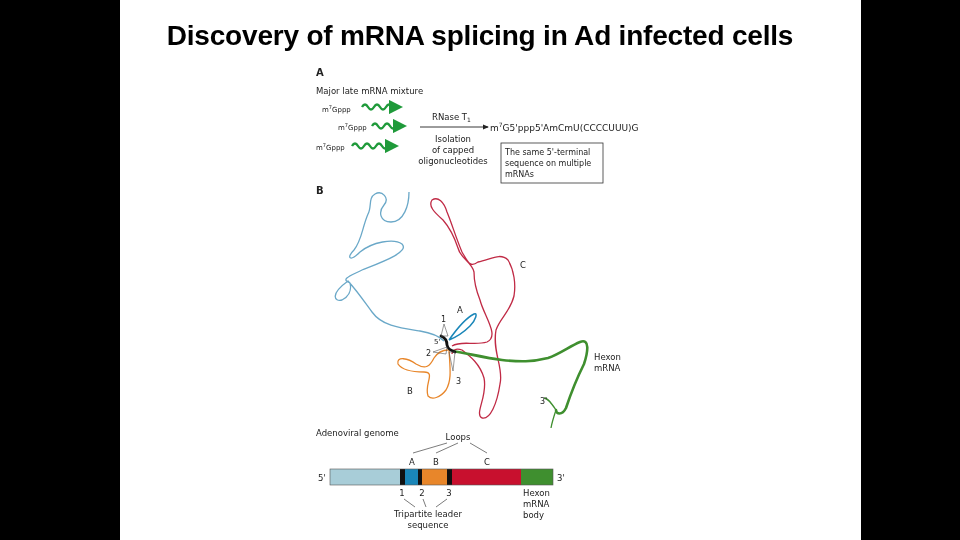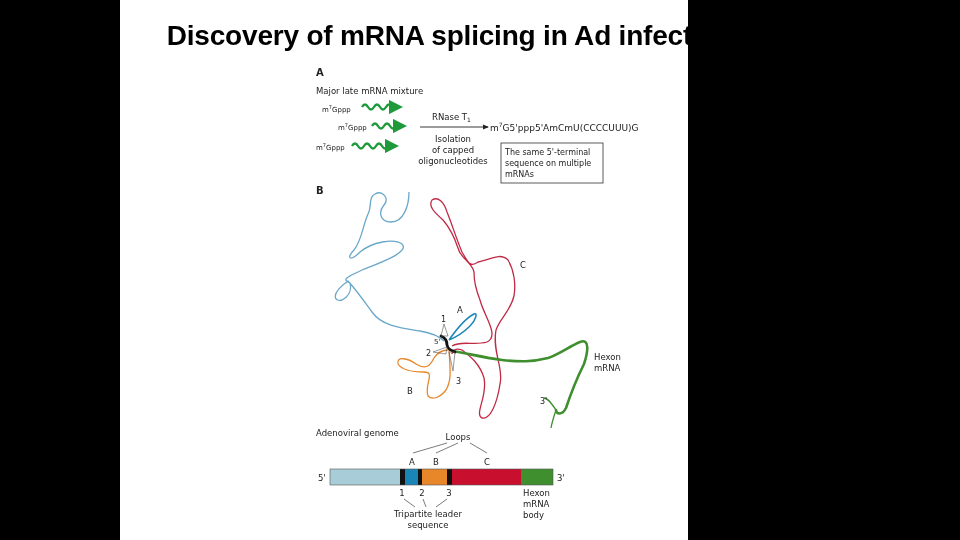--- a/index.html
+++ b/index.html
@@ -3,22 +3,23 @@
 <meta charset="utf-8">
 <style>
   html, body { margin: 0; padding: 0; }
   body {
     width: 960px; height: 540px; overflow: hidden;
     background: #000000;
     position: relative;
     font-family: "DejaVu Sans", sans-serif;
   }
   .slide {
-    position: absolute; left: 120px; top: 0; width: 568px; height: 540px;
+    position: absolute; left: 120px; top: 0; width: 720px; height: 540px;
     background: #ffffff;
+    padding-left: 21px;
   }
   .title {
     position: absolute; left: 0; top: 20px; width: 720px; text-align: center;
     font-family: "Liberation Sans", sans-serif; font-weight: bold;
     font-size: 28px; color: #000; letter-spacing: -0.2px;
   }
   .fig { position: absolute; left: 0; top: 0; }
   svg text { font-family: "DejaVu Sans", sans-serif; fill: #222; }
 </style>
 </head>

